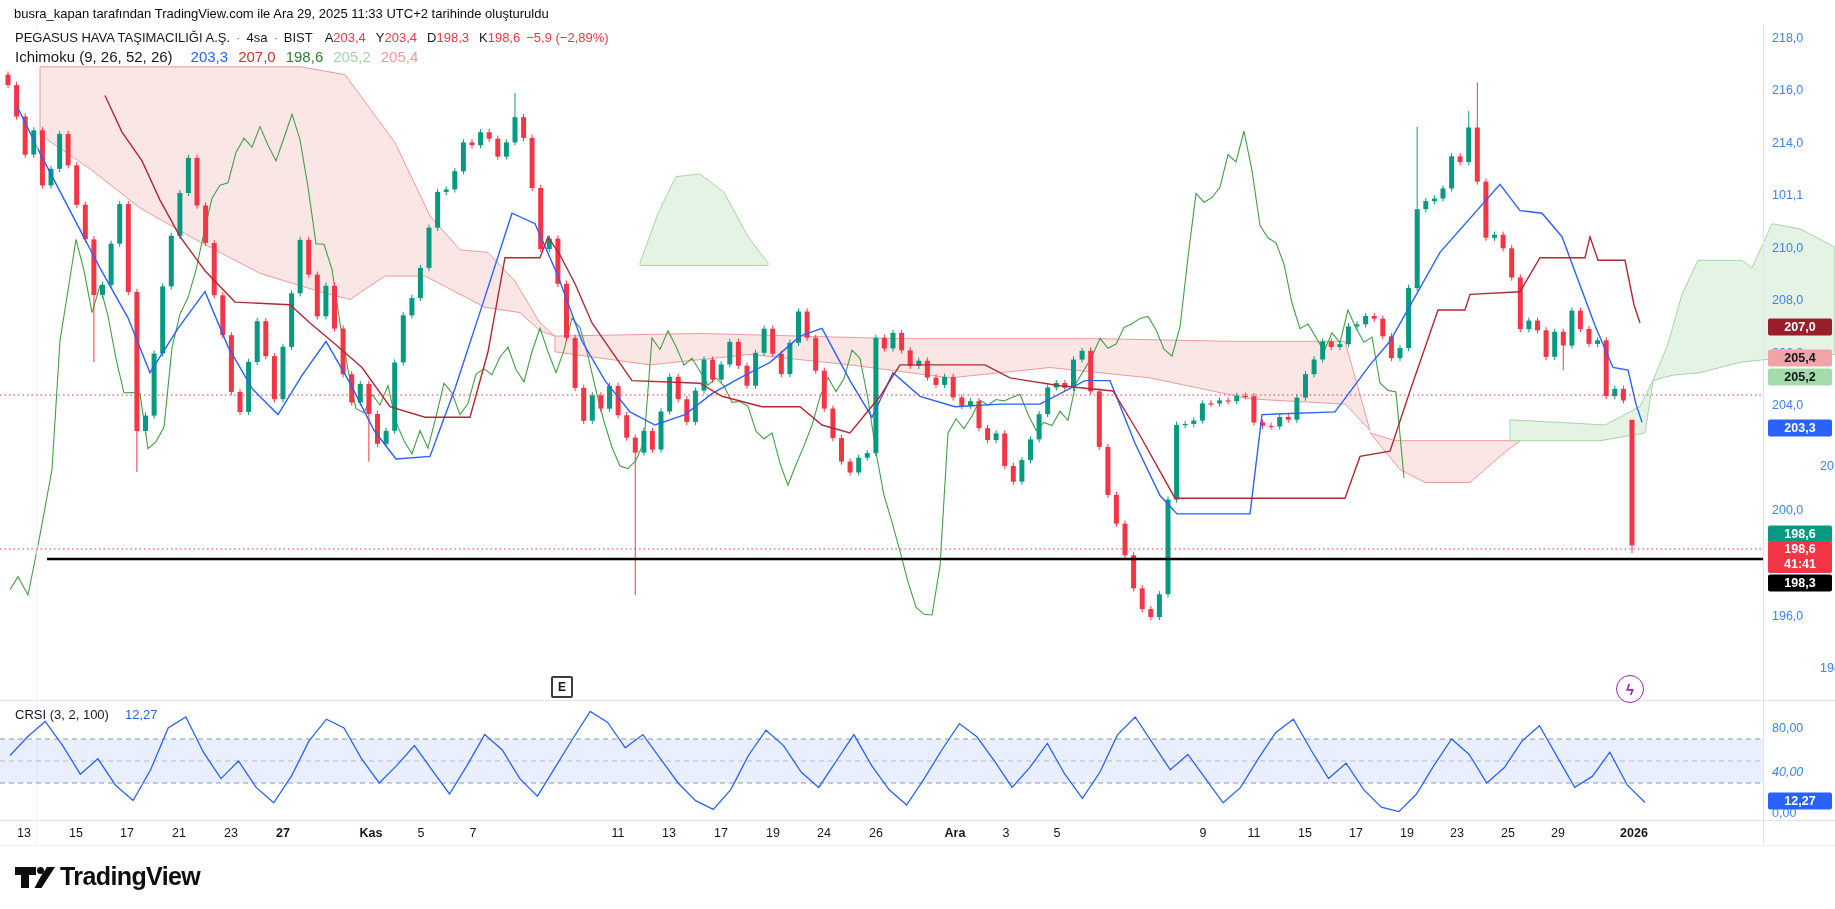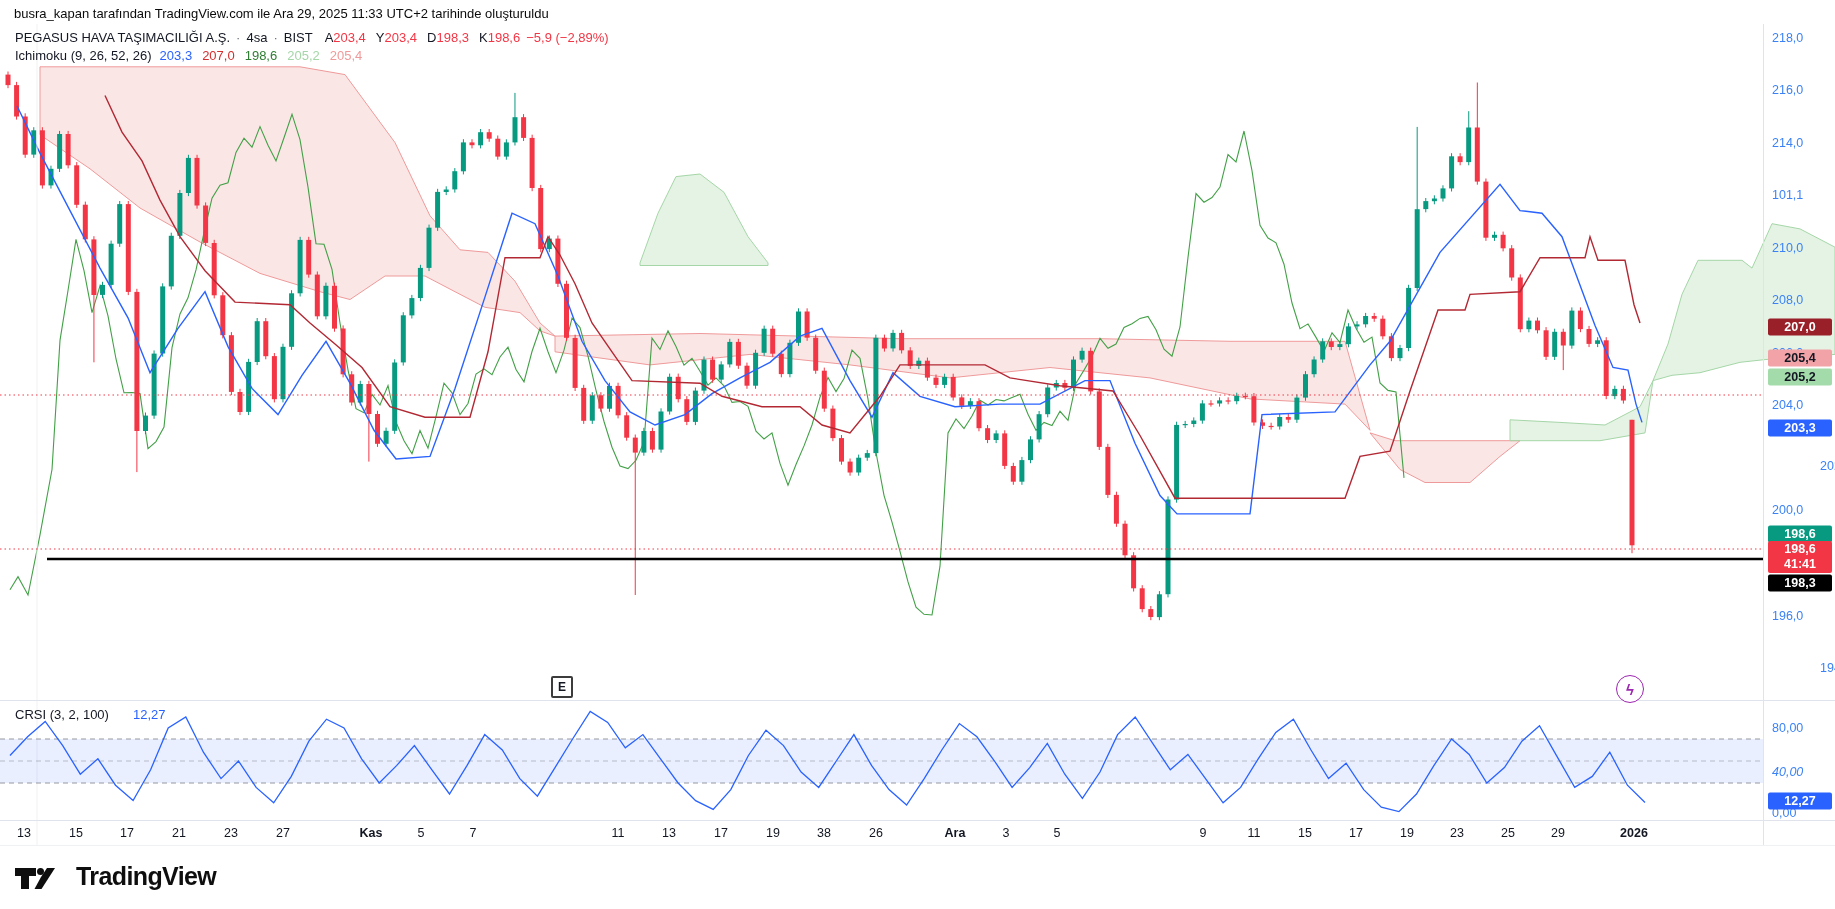--- a/index.html
+++ b/index.html
@@ -1,35 +1,35 @@
 <!DOCTYPE html>
 <html><head>
 <meta charset="utf-8">
 <style>
   html,body{margin:0;padding:0;background:#fff;}
   #app{position:relative;width:1835px;height:909px;background:#ffffff;overflow:hidden;
        font-family:"Liberation Sans","DejaVu Sans",sans-serif;color:#131722;}
   .abs{position:absolute;}
   #attribution{left:14px;top:6px;font-size:13px;color:#0b0b0b;}
   #legend1{left:15px;top:30px;font-size:13px;display:flex;gap:6px;align-items:baseline;white-space:nowrap;}
-  #legend2{left:15px;top:48px;font-size:13px;display:flex;gap:8px;align-items:center;white-space:nowrap;}
+  #legend2{left:15px;top:48px;font-size:15px;display:flex;gap:18px;align-items:center;white-space:nowrap;}
   .ohlc-pair b{font-weight:400;color:#131722;}
   .neg{color:#f23645;}
   #chart-svg,#overlay{left:0;top:0;}
   .pricelabel{position:absolute;left:1772px;font-size:12.5px;color:#3b82f6;transform:translateY(-50%);}
   .pricetag{position:absolute;left:1768px;width:64px;text-align:center;font-size:12.5px;font-weight:700;
             transform:translateY(-50%);border-radius:2px;padding:1px 0;line-height:15px;}
   .timelabel{position:absolute;top:826px;font-size:12.5px;color:#131722;transform:translateX(-50%);}
   .timelabel.major{font-weight:700;}
   #e-badge{left:551px;top:676px;width:18px;height:18px;border:2px solid #3c3c3c;background:#fff;
            color:#131722;font-size:12px;font-weight:700;display:flex;align-items:center;justify-content:center;border-radius:2px;}
   #flash-icon{left:1616px;top:675px;width:26px;height:26px;border:1.6px solid #9c27b0;border-radius:50%;
             background:#fff;color:#9c27b0;font-size:15px;font-weight:700;display:flex;align-items:center;justify-content:center;}
-  #crsi-legend{left:15px;top:707px;font-size:13px;display:flex;gap:24px;white-space:nowrap;}
-  #logo{left:14px;top:862px;display:flex;align-items:flex-end;gap:20px;}
+  #crsi-legend{left:15px;top:707px;font-size:13px;display:flex;gap:16px;white-space:nowrap;}
+  #logo{left:14px;top:862px;display:flex;align-items:flex-start;gap:4px;}
   #logo-text{font-size:25px;font-weight:800;letter-spacing:-0.6px;color:#0e0e0e;}
   .sep{color:#6a6d78;}
 </style>
 </head>
 <body>
 
 <div id="app">
 
   <svg id="chart-svg" class="abs" width="1835" height="909" viewBox="0 0 1835 909">
       <path d="M 40.0,66.8 L 300.0,66.8 L 345.0,74.6 L 395.0,142.6 L 430.0,215.8 L 460.0,249.8 L 488.0,252.4 L 515.0,281.2 L 540.0,323.0 L 555.0,336.1 L 555.0,336.1 L 540.0,330.9 L 520.0,312.6 L 485.0,307.3 L 455.0,291.7 L 425.0,276.0 L 385.0,276.0 L 350.0,299.5 L 320.0,291.7 L 260.0,273.4 L 200.0,242.0 L 140.0,208.0 L 90.0,168.8 L 40.0,134.8 Z" fill="rgba(239,154,154,0.25)" stroke="#EF9A9A" stroke-width="1"></path>
@@ -496,29 +496,29 @@
       <div class="pricetag" style="top: 557px; background: rgb(242, 54, 69); color: rgb(255, 255, 255);">198,6<div style="font-weight: 700;">41:41</div></div>
       <div class="pricetag" style="top: 583px; background: rgb(0, 0, 0); color: rgb(255, 255, 255);">198,3</div>
       <div class="pricetag" style="top: 801px; background: rgb(41, 98, 255); color: rgb(255, 255, 255);">12,27</div>
     </div>
   <div id="time-scale">
       <div class="timelabel" style="left: 24px;">13</div>
       <div class="timelabel" style="left: 76px;">15</div>
       <div class="timelabel" style="left: 127px;">17</div>
       <div class="timelabel" style="left: 179px;">21</div>
       <div class="timelabel" style="left: 231px;">23</div>
-      <div class="timelabel" style="left: 283px;">27</div>
+      <div class="timelabel" style="left: 283px; font-weight: bold;">27</div>
       <div class="timelabel major" style="left: 371px;">Kas</div>
       <div class="timelabel" style="left: 421px;">5</div>
       <div class="timelabel" style="left: 473px;">7</div>
       <div class="timelabel" style="left: 618px;">11</div>
       <div class="timelabel" style="left: 669px;">13</div>
       <div class="timelabel" style="left: 721px;">17</div>
       <div class="timelabel" style="left: 773px;">19</div>
-      <div class="timelabel" style="left: 824px;">38</div>
+      <div class="timelabel" style="left: 824px;">24</div>
       <div class="timelabel" style="left: 876px;">26</div>
       <div class="timelabel major" style="left: 955px;">Ara</div>
       <div class="timelabel" style="left: 1006px;">3</div>
       <div class="timelabel" style="left: 1057px;">5</div>
       <div class="timelabel" style="left: 1203px;">9</div>
       <div class="timelabel" style="left: 1254px;">11</div>
       <div class="timelabel" style="left: 1305px;">15</div>
       <div class="timelabel" style="left: 1356px;">17</div>
       <div class="timelabel" style="left: 1407px;">19</div>
       <div class="timelabel" style="left: 1457px;">23</div>

